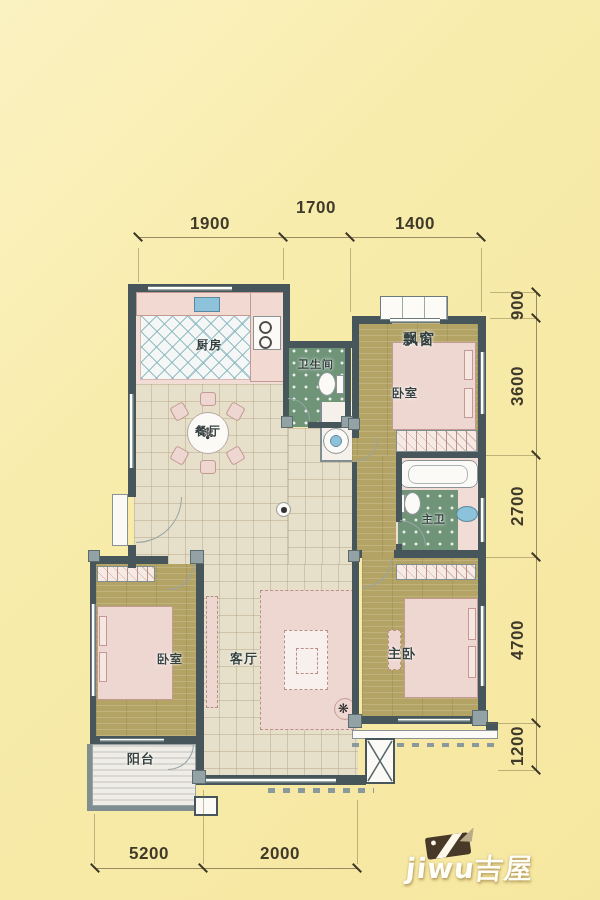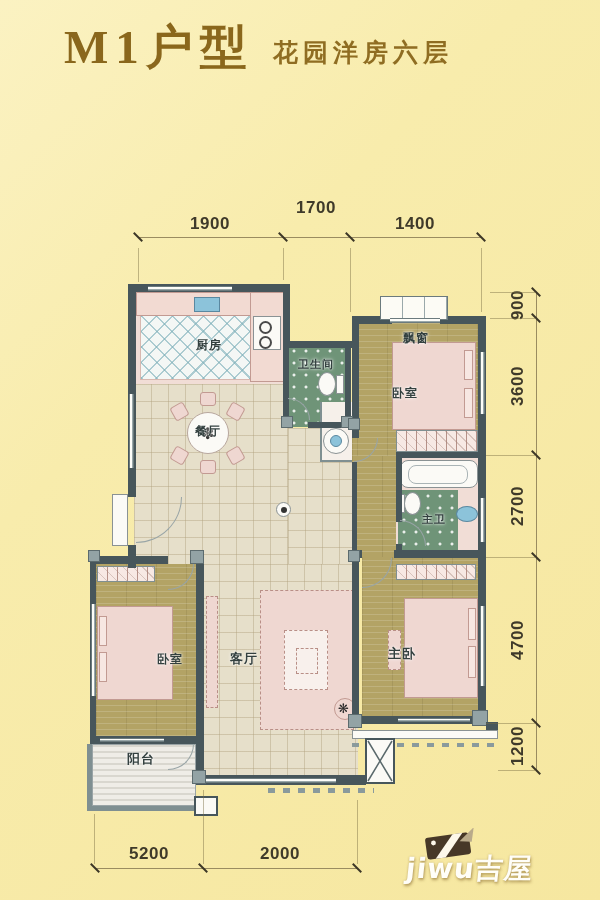--- a/index.html
+++ b/index.html
@@ -61,22 +61,20 @@
   
   .wmtext{position:absolute;color:#fffef8;font-weight:bold;font-size:28px;letter-spacing:1px;
     transform:skewX(-6deg);text-shadow:1px 2px 3px rgba(140,110,50,.6),0 0 2px rgba(150,120,60,.4);white-space:nowrap;}
   .glyph{position:absolute;color:#2a2a2a;font-size:16px;line-height:1;}
 </style>
 </head>
 <body>
 
 <div class="page">
 
-  <div class="abs title" style="left:64px;top:16px;">M1户型</div>
-  <div class="abs subtitle" style="left:273px;top:36px;">花园洋房六层</div>
 
   <div class="pinkbase" style="left:134px;top:292px;width:150px;height:92px;"></div>
   <div class="diamond" style="left:140px;top:314px;width:112px;height:66px;"></div>
   <div class="tile" style="left:134px;top:384px;width:158px;height:180px;"></div>
   <div class="tile" style="left:288px;top:428px;width:66px;height:136px;"></div>
   <div class="tile" style="left:202px;top:564px;width:156px;height:214px;"></div>
   <div class="wood" style="left:352px;top:428px;width:44px;height:130px;"></div>
   <div class="wood" style="left:357px;top:322px;width:122px;height:134px;"></div>
   <div class="green" style="left:288px;top:345px;width:62px;height:82px;"></div>
   <div class="pinkbase" style="left:396px;top:456px;width:84px;height:100px;"></div>
@@ -207,21 +205,21 @@
   <div class="arc arc-tl" style="left:168px;top:564px;width:26px;height:26px;"></div>
   <div class="arc arc-bl" style="left:288px;top:398px;width:22px;height:22px;"></div>
   <div class="arc arc-tl" style="left:354px;top:438px;width:24px;height:24px;"></div>
   <div class="arc arc-bl" style="left:400px;top:520px;width:26px;height:26px;"></div>
   <div class="arc arc-tl" style="left:362px;top:558px;width:30px;height:30px;"></div>
   <div class="arc arc-tl" style="left:168px;top:744px;width:26px;height:26px;"></div>
 
   <div class="rlabel" style="left:196px;top:337px;">厨房</div>
   <div class="rlabel" style="left:195px;top:423px;">餐厅</div>
   <div class="rlabel" style="left:298px;top:357px;font-size:11px;">卫生间</div>
-  <div class="rlabel" style="left:403px;top:330px;font-size:12px;">飘窗</div>
+  <div class="rlabel" style="left:403px;top:330px;font-size:15px;">飘窗</div>
   <div class="rlabel" style="left:392px;top:385px;">卧室</div>
   <div class="rlabel" style="left:422px;top:512px;font-size:11px;">主卫</div>
   <div class="rlabel" style="left:230px;top:650px;font-size:13px;">客厅</div>
   <div class="rlabel" style="left:157px;top:651px;">卧室</div>
   <div class="rlabel" style="left:388px;top:645px;font-size:13px;">主卧</div>
   <div class="rlabel" style="left:127px;top:750px;font-size:13px;">阳台</div>
 
   <div class="dimline" style="left:138px;top:237px;width:343px;height:1px;"></div>
   <div class="tick" style="left:132px;top:236px;"></div>
   <div class="tick" style="left:277px;top:236px;"></div>

